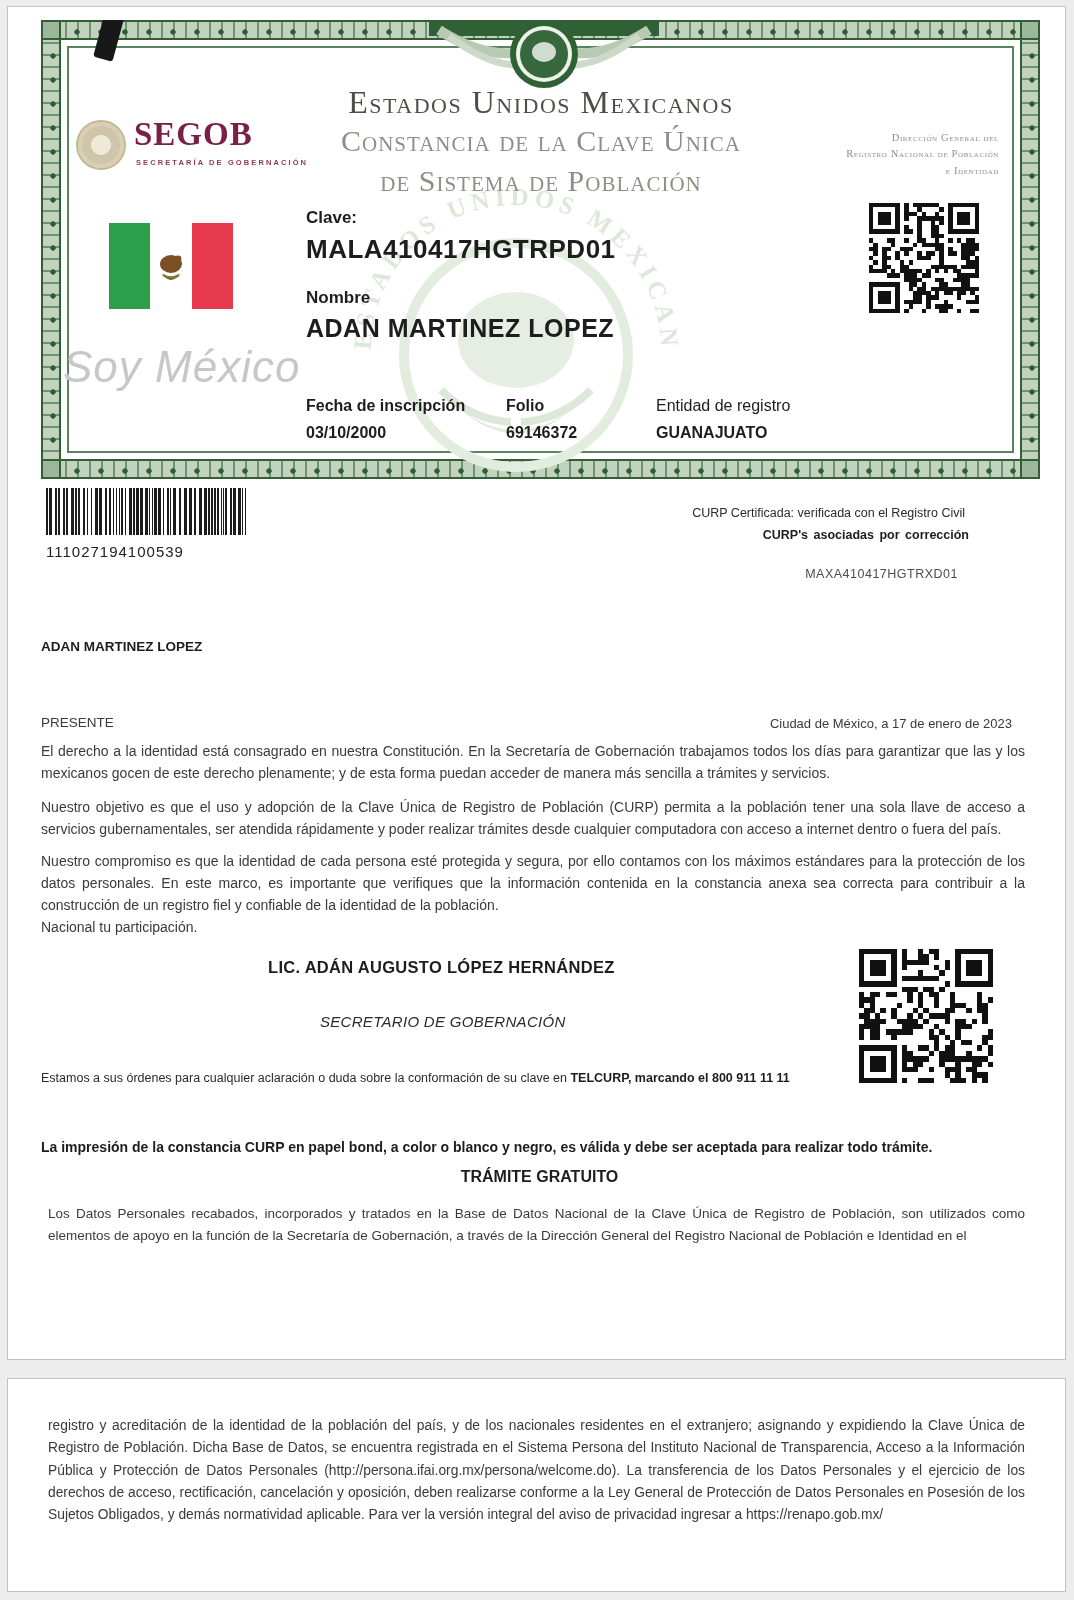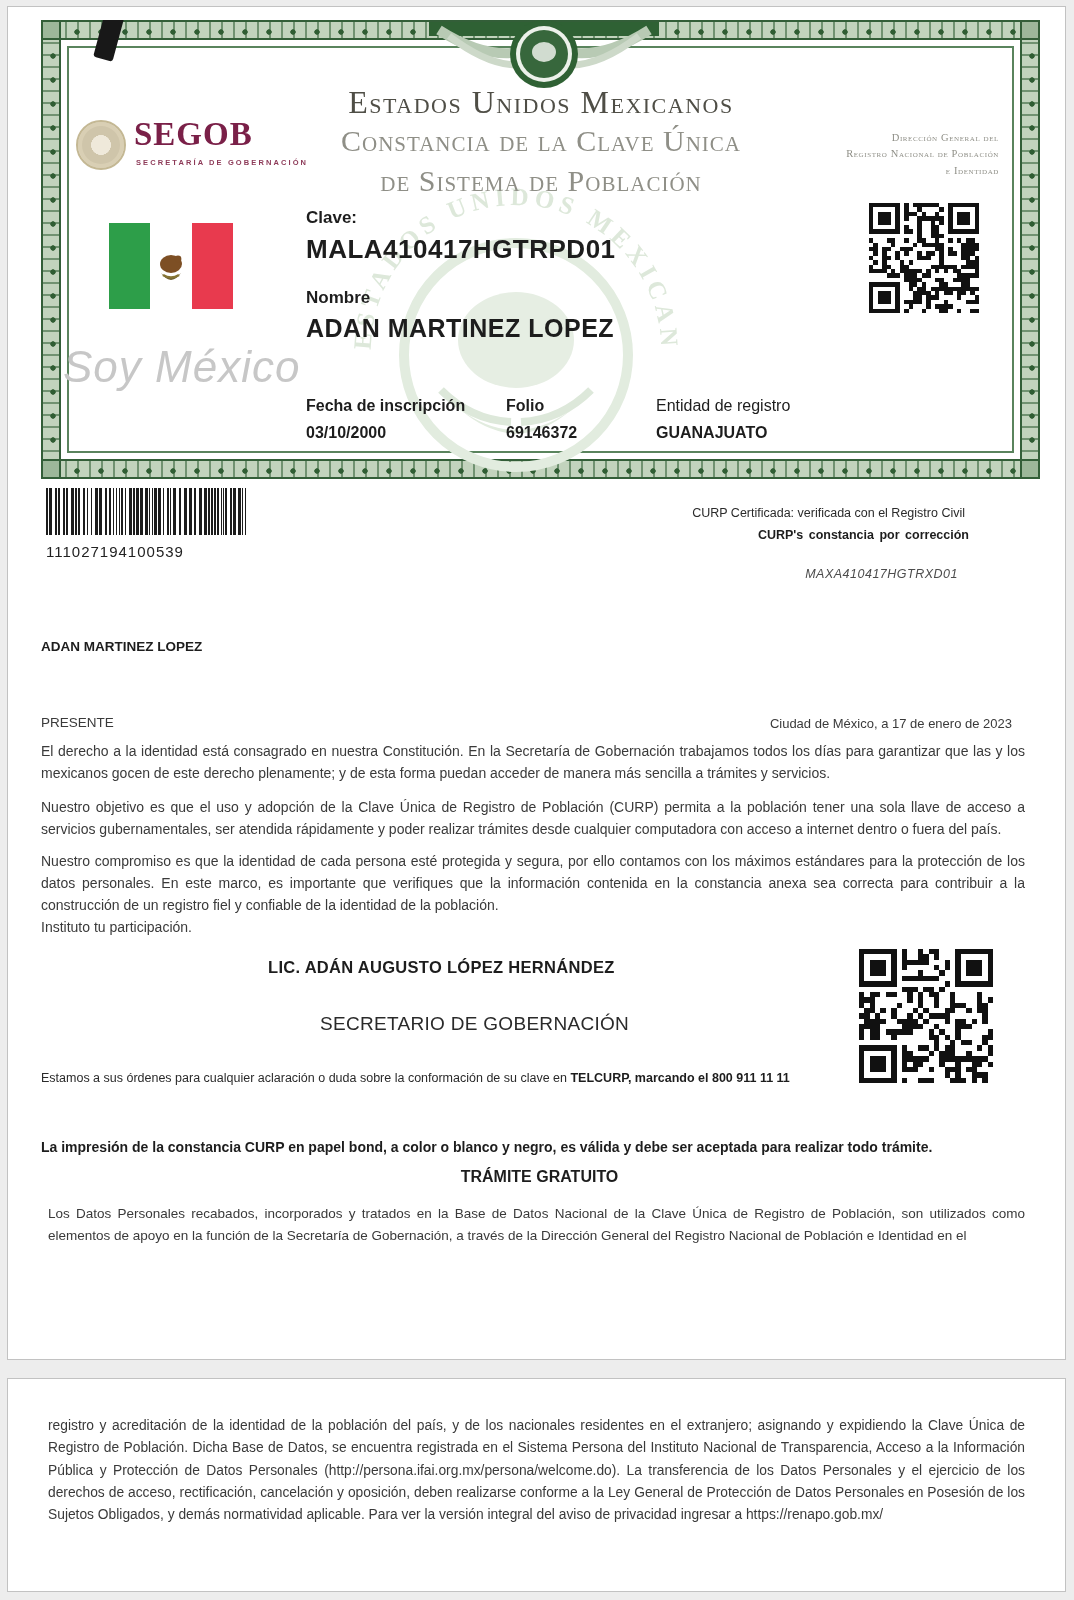--- a/index.html
+++ b/index.html
@@ -63,31 +63,31 @@
   .fld-label.bold{font-weight:bold;}
   .fld-value{position:absolute;top:404px;font-size:16px;font-weight:bold;color:#1d1d1d;}
   #qr1{position:absolute;left:828px;top:183px;width:110px;height:110px;}
 
   
   #barcode{position:absolute;left:38px;top:481px;width:202px;height:47px;}
   #barcode-num{position:absolute;left:38px;top:536px;font-size:15px;letter-spacing:1px;color:#222;}
   #curp-cert{position:absolute;right:100px;top:499px;font-size:12.5px;color:#2a2a2a;margin-left:9px;}
   #curp-asoc{position:absolute;right:96px;top:521px;font-size:12.5px;font-weight:bold;color:#1d1d1d;
              word-spacing:2px;}
-  #curp-asoc-val{position:absolute;right:107px;top:560px;font-size:12.5px;color:#4c4c4c;letter-spacing:.5px;font-style:italic;}
+  #curp-asoc-val{position:absolute;right:107px;top:560px;font-size:12.5px;color:#4c4c4c;letter-spacing:.5px;}
 
   
   .ltr{position:absolute;color:#3a3a3a;}
   #addressee{left:33px;top:632px;font-size:13.5px;font-weight:bold;color:#1d1d1d;}
   #presente{left:33px;top:708px;font-size:13.5px;}
   #dateline{right:53px;top:709px;font-size:13px;}
   .para{left:33px;right:40px;font-size:14px;line-height:1.58;text-align:justify;}
   #p1{top:733px;} #p2{top:789px;} #p3{top:843px;} #thanks{top:912px;font-size:14px;left:33px;}
   #signer{left:260px;top:951px;font-size:16.5px;font-weight:bold;color:#1d1d1d;letter-spacing:.3px;}
-  #signer-title{left:312px;top:1006px;font-size:19px;color:#2a2a2a;letter-spacing:.3px;}
+  #signer-title{left:312px;top:1006px;font-size:15px;color:#2a2a2a;letter-spacing:.3px;font-style:italic;}
   #qr2{position:absolute;left:851px;top:942px;width:134px;height:134px;}
   #contact{left:33px;top:1064px;font-size:12.5px;color:#2a2a2a;}
   #contact b{color:#1d1d1d;}
   #print-note{left:33px;top:1132px;font-size:14px;font-weight:bold;color:#1d1d1d;}
   #gratuito{left:0;right:0;top:1161px;text-align:center;font-size:16px;font-weight:bold;color:#1d1d1d;padding-left:6px;}
   #privacy1{top:1196px;left:40px;right:40px;font-size:13.5px;line-height:1.6;text-align:justify;}
   #privacy2{position:absolute;top:36px;left:40px;right:40px;font-size:13.8px;line-height:1.62;
             text-align:justify;color:#3a3a3a;}
 </style>
 </head>
@@ -461,31 +461,31 @@
           <rect x="177" y="0" width="1" height="47" fill="#1c1c1c"></rect>
           <rect x="179" y="0" width="2" height="47" fill="#1c1c1c"></rect>
           <rect x="184" y="0" width="2" height="47" fill="#1c1c1c"></rect>
           <rect x="187" y="0" width="3" height="47" fill="#1c1c1c"></rect>
           <rect x="192" y="0" width="3" height="47" fill="#1c1c1c"></rect>
           <rect x="196" y="0" width="1" height="47" fill="#1c1c1c"></rect>
           <rect x="199" y="0" width="1" height="47" fill="#1c1c1c"></rect>
         </svg></div>
     <div id="barcode-num">111027194100539</div>
     <div id="curp-cert">CURP Certificada: verificada con el Registro Civil</div>
-    <div id="curp-asoc">CURP's constancia por corrección</div>
+    <div id="curp-asoc">CURP's asociadas por corrección</div>
     <div id="curp-asoc-val">MAXA410417HGTRXD01</div>
 
     <div class="ltr" id="addressee">ADAN MARTINEZ LOPEZ</div>
     <div class="ltr" id="presente">PRESENTE</div>
     <div class="ltr" id="dateline">Ciudad de México, a 17 de enero de 2023</div>
 
     <div class="ltr para" id="p1">El derecho a la identidad está consagrado en nuestra Constitución. En la Secretaría de Gobernación trabajamos todos los días para garantizar que las y los mexicanos gocen de este derecho plenamente; y de esta forma puedan acceder de manera más sencilla a trámites y servicios.</div>
     <div class="ltr para" id="p2">Nuestro objetivo es que el uso y adopción de la Clave Única de Registro de Población (CURP) permita a la población tener una sola llave de acceso a servicios gubernamentales, ser atendida rápidamente y poder realizar trámites desde cualquier computadora con acceso a internet dentro o fuera del país.</div>
     <div class="ltr para" id="p3">Nuestro compromiso es que la identidad de cada persona esté protegida y segura, por ello contamos con los máximos estándares para la protección de los datos personales. En este marco, es importante que verifiques que la información contenida en la constancia anexa sea correcta para contribuir a la construcción de un registro fiel y confiable de la identidad de la población.</div>
-    <div class="ltr" id="thanks">Instituto tu participación.</div>
+    <div class="ltr" id="thanks">Nacional tu participación.</div>
 
     <div class="ltr" id="signer">LIC. ADÁN AUGUSTO LÓPEZ HERNÁNDEZ</div>
     <div class="ltr" id="signer-title">SECRETARIO DE GOBERNACIÓN</div>
 
     <div id="qr2"><svg xmlns="http://www.w3.org/2000/svg" width="100%" height="100%" viewBox="0 0 25 25" shape-rendering="crispEdges">
           <rect width="25" height="25" fill="#fff"></rect>
           <rect x="8" y="0" width="1" height="1" fill="#111"></rect>
           <rect x="11" y="0" width="1" height="1" fill="#111"></rect>
           <rect x="13" y="0" width="1" height="1" fill="#111"></rect>
           <rect x="14" y="0" width="1" height="1" fill="#111"></rect>

